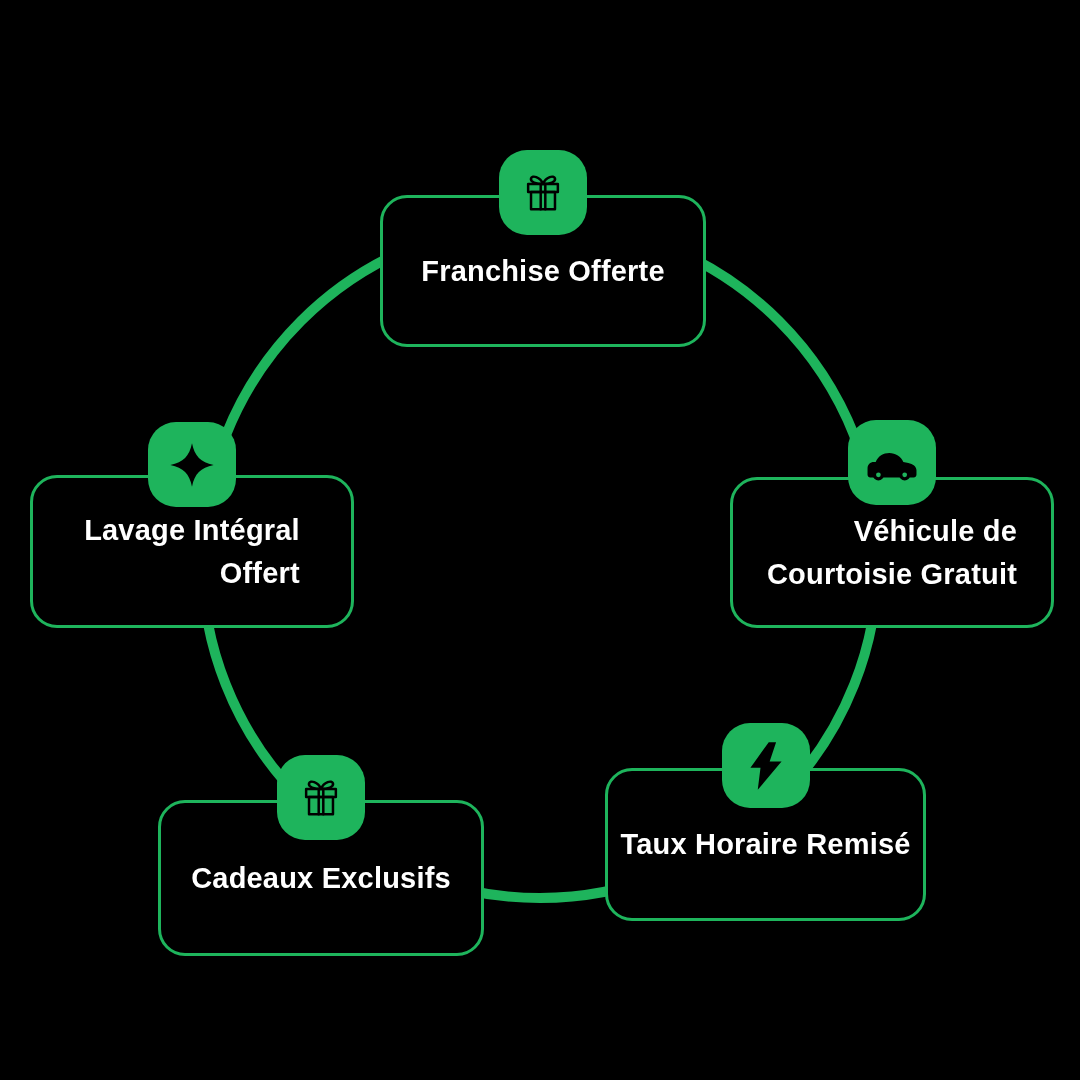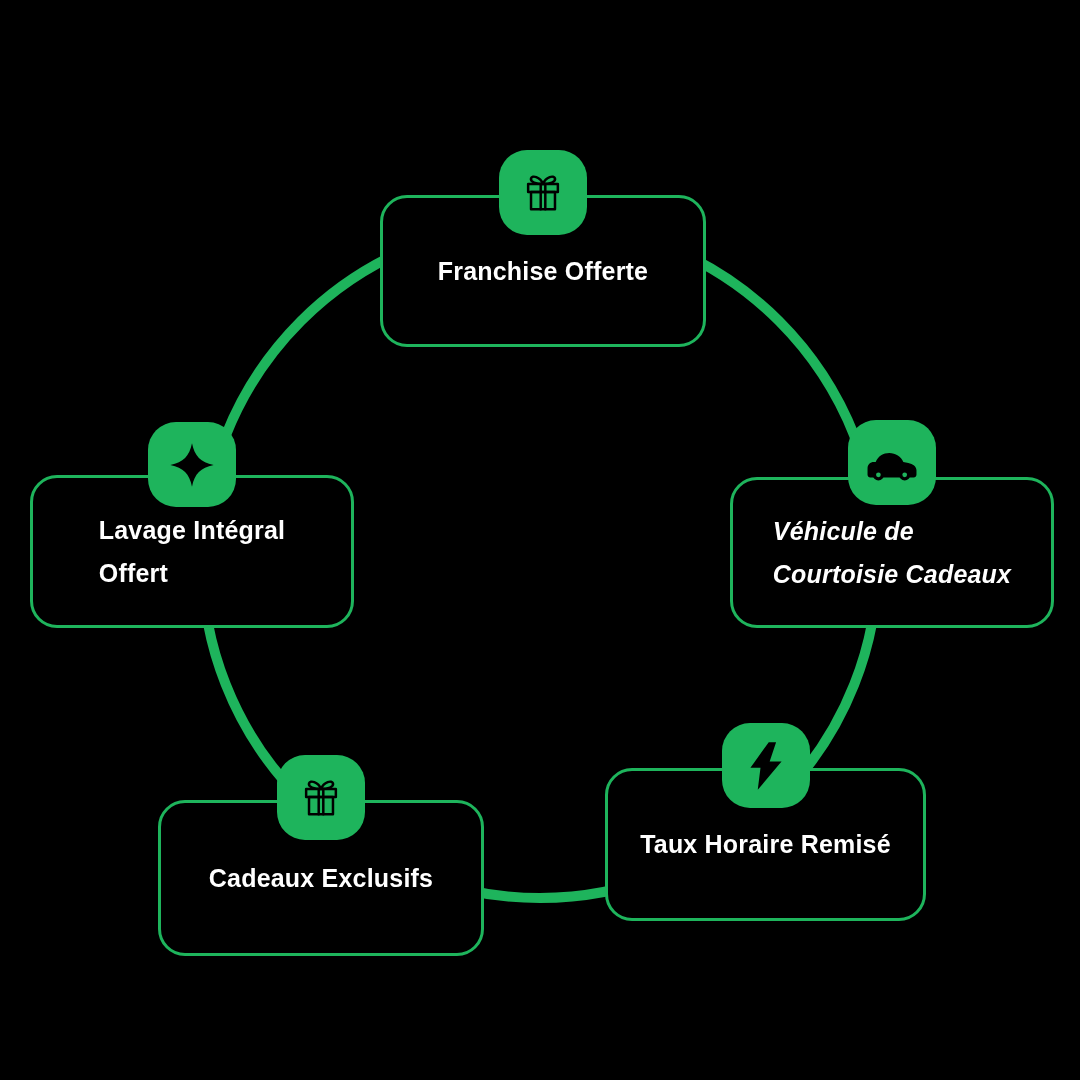--- a/index.html
+++ b/index.html
@@ -18,39 +18,39 @@
     border:10px solid var(--green);border-radius:50%;z-index:0;
   }
 
   .node{
     position:absolute;background:var(--node-fill);
     border:3.5px solid var(--green);border-radius:27px;
     display:flex;align-items:center;justify-content:center;
     z-index:1;
   }
   .node-top{left:380px;top:195px;width:320px;height:146px;}
-  .node-right{left:730px;top:477px;width:318px;height:145px;font-style:italic;}
+  .node-right{left:730px;top:477px;width:318px;height:145px;}
   .node-bottom-right{left:605px;top:768px;width:315px;height:147px;}
   .node-bottom-left{left:158px;top:800px;width:320px;height:150px;}
   .node-left{left:30px;top:475px;width:318px;height:147px;}
 
   .badge{
     position:absolute;left:50%;transform:translateX(-50%);
     width:88px;height:85px;background:var(--green);border-radius:28px;
     display:flex;align-items:center;justify-content:center;z-index:2;
   }
   .node-top .badge{top:-48px;}
   .node-right .badge{top:-60px;}
   .node-bottom-right .badge{top:-48px;}
   .node-bottom-left .badge{top:-48px;}
   .node-left .badge{top:-56px;}
 
   .label{
-    color:var(--text);font-size:25px;font-weight:700;letter-spacing:.2px;
-    text-align:left;line-height:43px;padding:0 8px;
+    color:var(--text);font-size:29px;font-weight:700;letter-spacing:.2px;
+    text-align:right;line-height:43px;padding:0 8px;
   }
   .line{display:block;}
 
   .badge svg{display:block;}
   .icon-stroke{fill:none;stroke:var(--icon);stroke-width:2.6;stroke-linejoin:round;stroke-linecap:round;}
   .icon-fill{fill:var(--icon);}
   .hub{fill:var(--green);}
 </style>
 </head>
 <body>
@@ -83,21 +83,21 @@
       <svg width="58" height="40" viewBox="0 0 64 42">
         <path class="icon-fill" d="M5 34 L5 27 C5 23 8 20 12 20 L14 20 C16.5 13.5 22.5 10 29 10 C36 10 42 14 44.5 20 L50 21 C55 22 59 25 59 29 L59 34 C59 35.6 57.6 37 56 37 L8 37 C6.4 37 5 35.6 5 34 Z"></path>
         <circle class="icon-fill" cx="17" cy="34" r="6.2"></circle>
         <circle class="hub" cx="17" cy="34" r="2.6"></circle>
         <circle class="icon-fill" cx="46" cy="34" r="6.2"></circle>
         <circle class="hub" cx="46" cy="34" r="2.6"></circle>
       </svg>
     </div>
     <div class="label">
       <span class="line">Véhicule de</span>
-      <span class="line">Courtoisie Cadeaux</span>
+      <span class="line">Courtoisie Gratuit</span>
     </div>
   </div>
 
   <div class="node node-bottom-right">
     <div class="badge">
       <svg width="44" height="54" viewBox="0 0 48 56">
         <path class="icon-fill" d="M27 2 L7 30 L18 30 L15 54 L41 23 L28 23 L35 2 Z"></path>
       </svg>
     </div>
     <div class="label">

